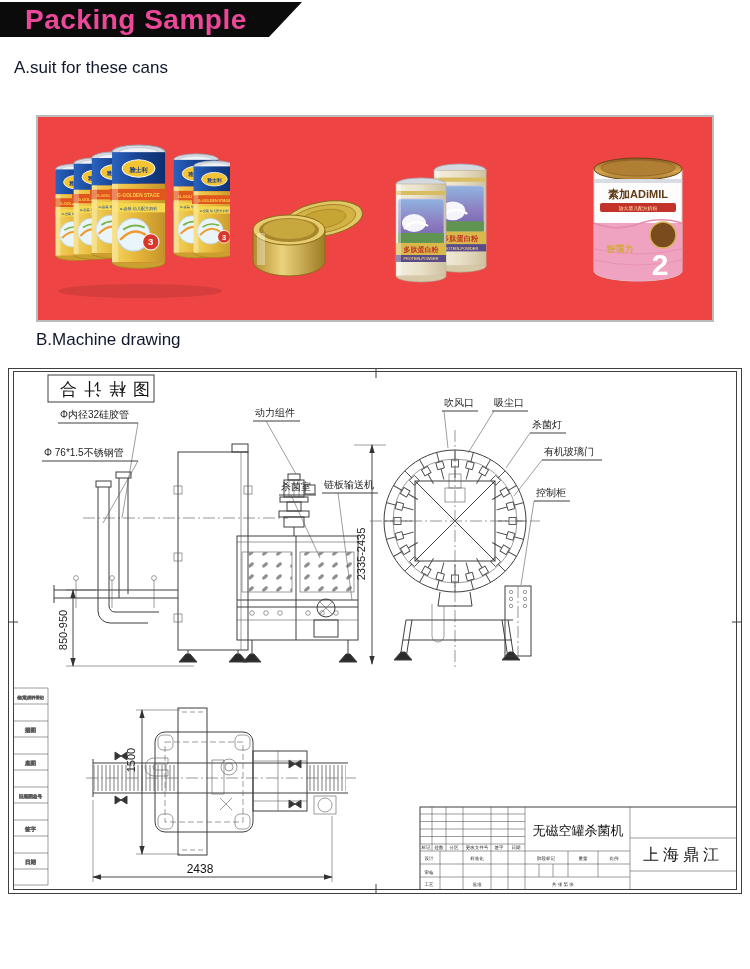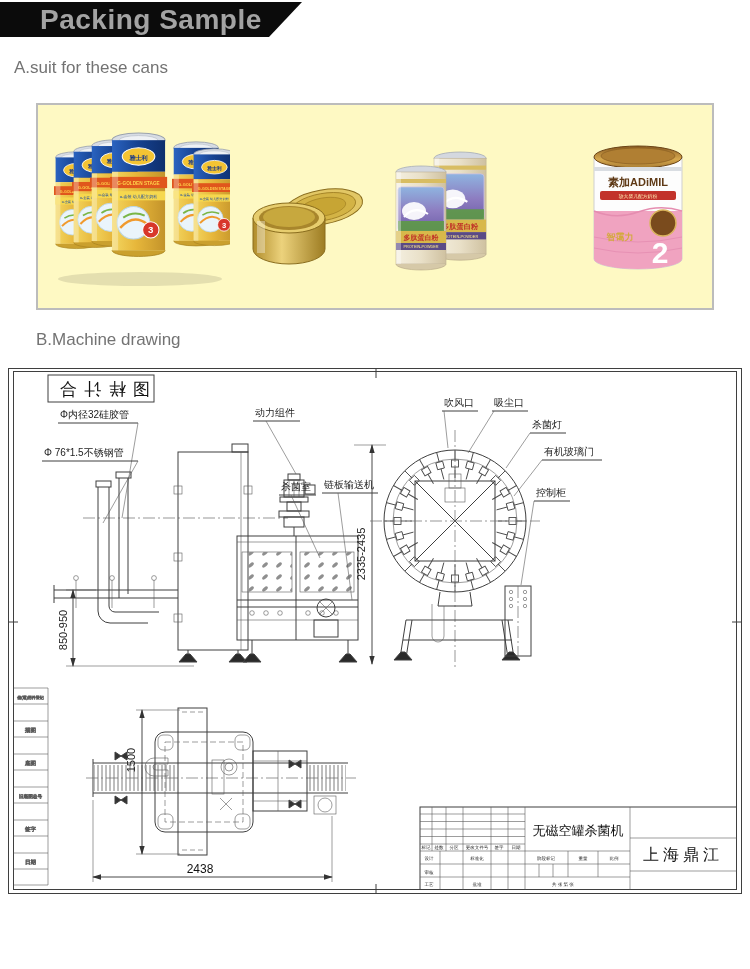--- a/index.html
+++ b/index.html
@@ -1,22 +1,22 @@
 <!DOCTYPE html>
 <html><head>
 <meta charset="utf-8">
 <style>
   html,body{margin:0;padding:0;background:#fff;}
   body{width:750px;height:969px;position:relative;font-family:"Liberation Sans",sans-serif;overflow:hidden;}
   .abs{position:absolute;}
   .banner{left:0;top:2px;width:302px;height:35px;background:#0b0b0b;
           clip-path:polygon(0 0,100% 0,calc(100% - 33px) 100%,0 100%);}
-  .banner-text{color:#a3a3a3;font-size:28px;font-weight:bold;line-height:35px;padding-left:40px;letter-spacing:.5px;}
-  .sec-title{font-size:17px;color:#737373;text-align:right;}
-  .panel{left:36px;top:103px;width:674px;height:203px;border:2px solid #bcbcbc;background:#fef9c3;}
+  .banner-text{color:#ec4899;font-size:28px;font-weight:bold;line-height:35px;padding-left:25px;letter-spacing:.5px;}
+  .sec-title{font-size:17px;color:#0f172a;text-align:right;}
+  .panel{left:36px;top:115px;width:674px;height:203px;border:2px solid #bcbcbc;background:#ef4444;}
   svg text{font-family:"Liberation Sans",sans-serif;}
   .ln{fill:none;stroke:#3f3f3f;stroke-width:1;}
   .lnt{fill:none;stroke:#5a5a5a;stroke-width:.6;}
   .cl{fill:none;stroke:#6a6a6a;stroke-width:.7;stroke-dasharray:12 3 2 3;}
   .cadT{font-size:10px;fill:#222;}
   .dimT{font-size:11px;fill:#222;}
   .tinyT{font-size:4.5px;fill:#222;}
   .blkT{fill:#111;}
 </style>
 </head>

